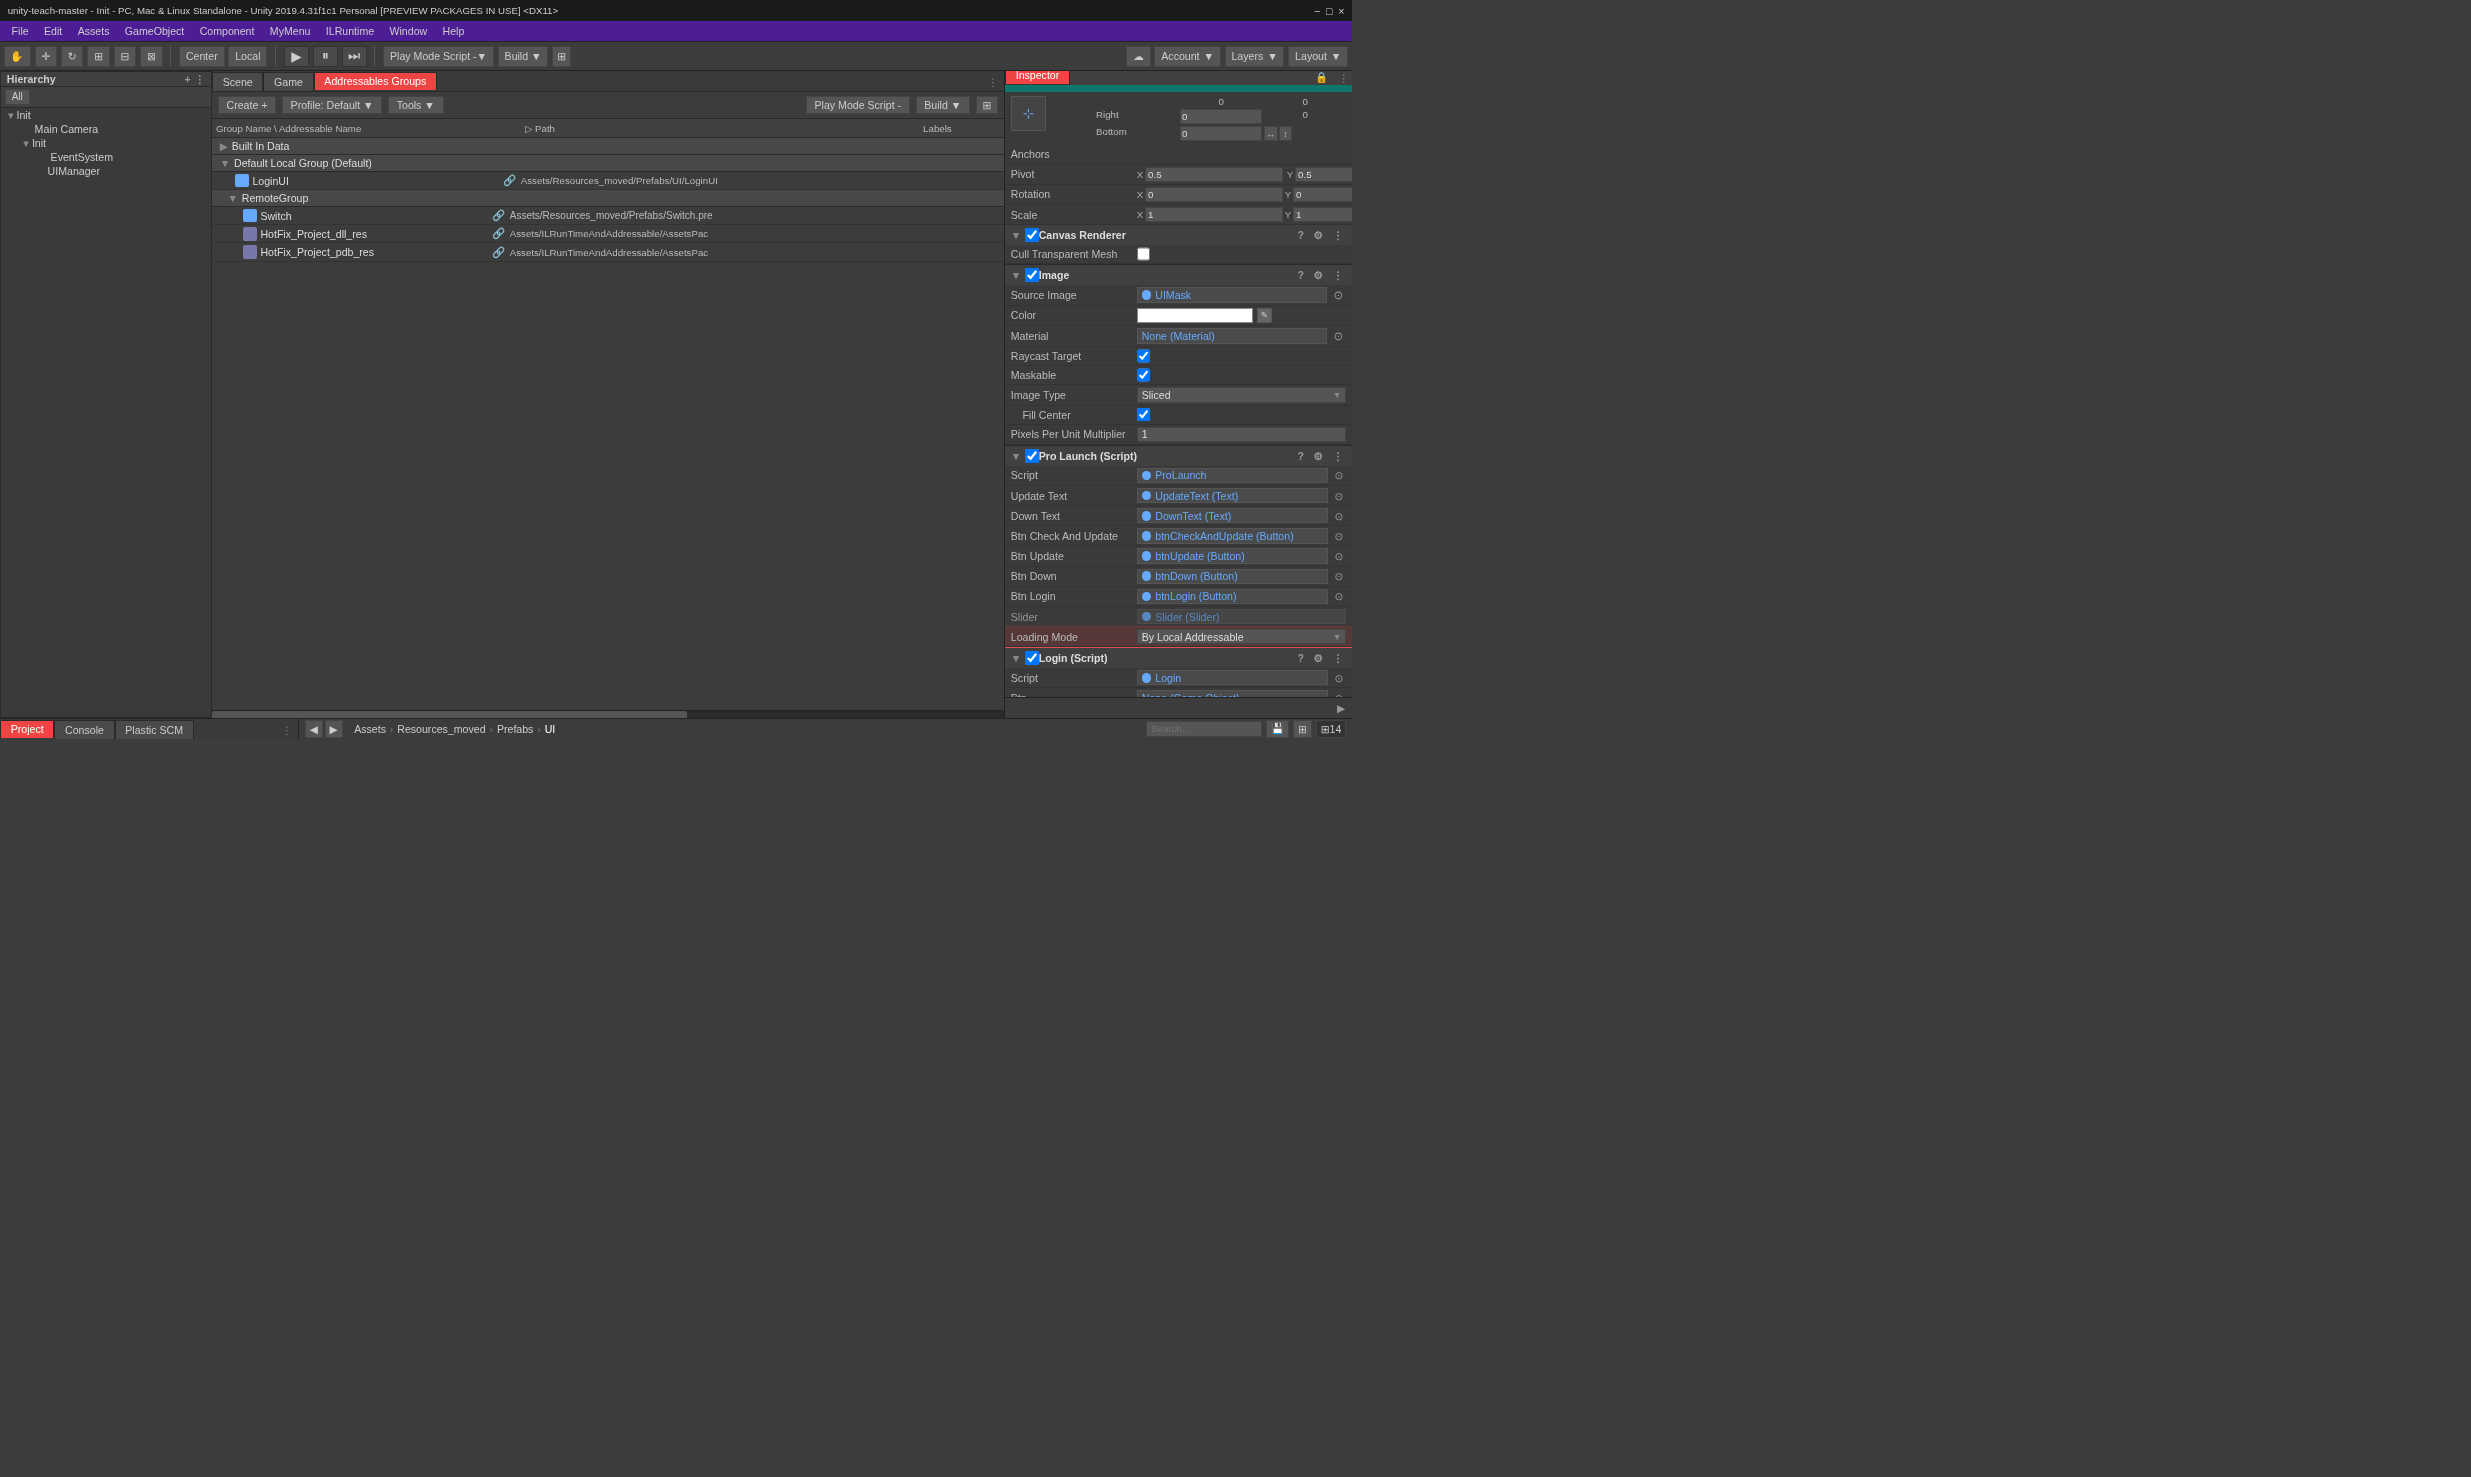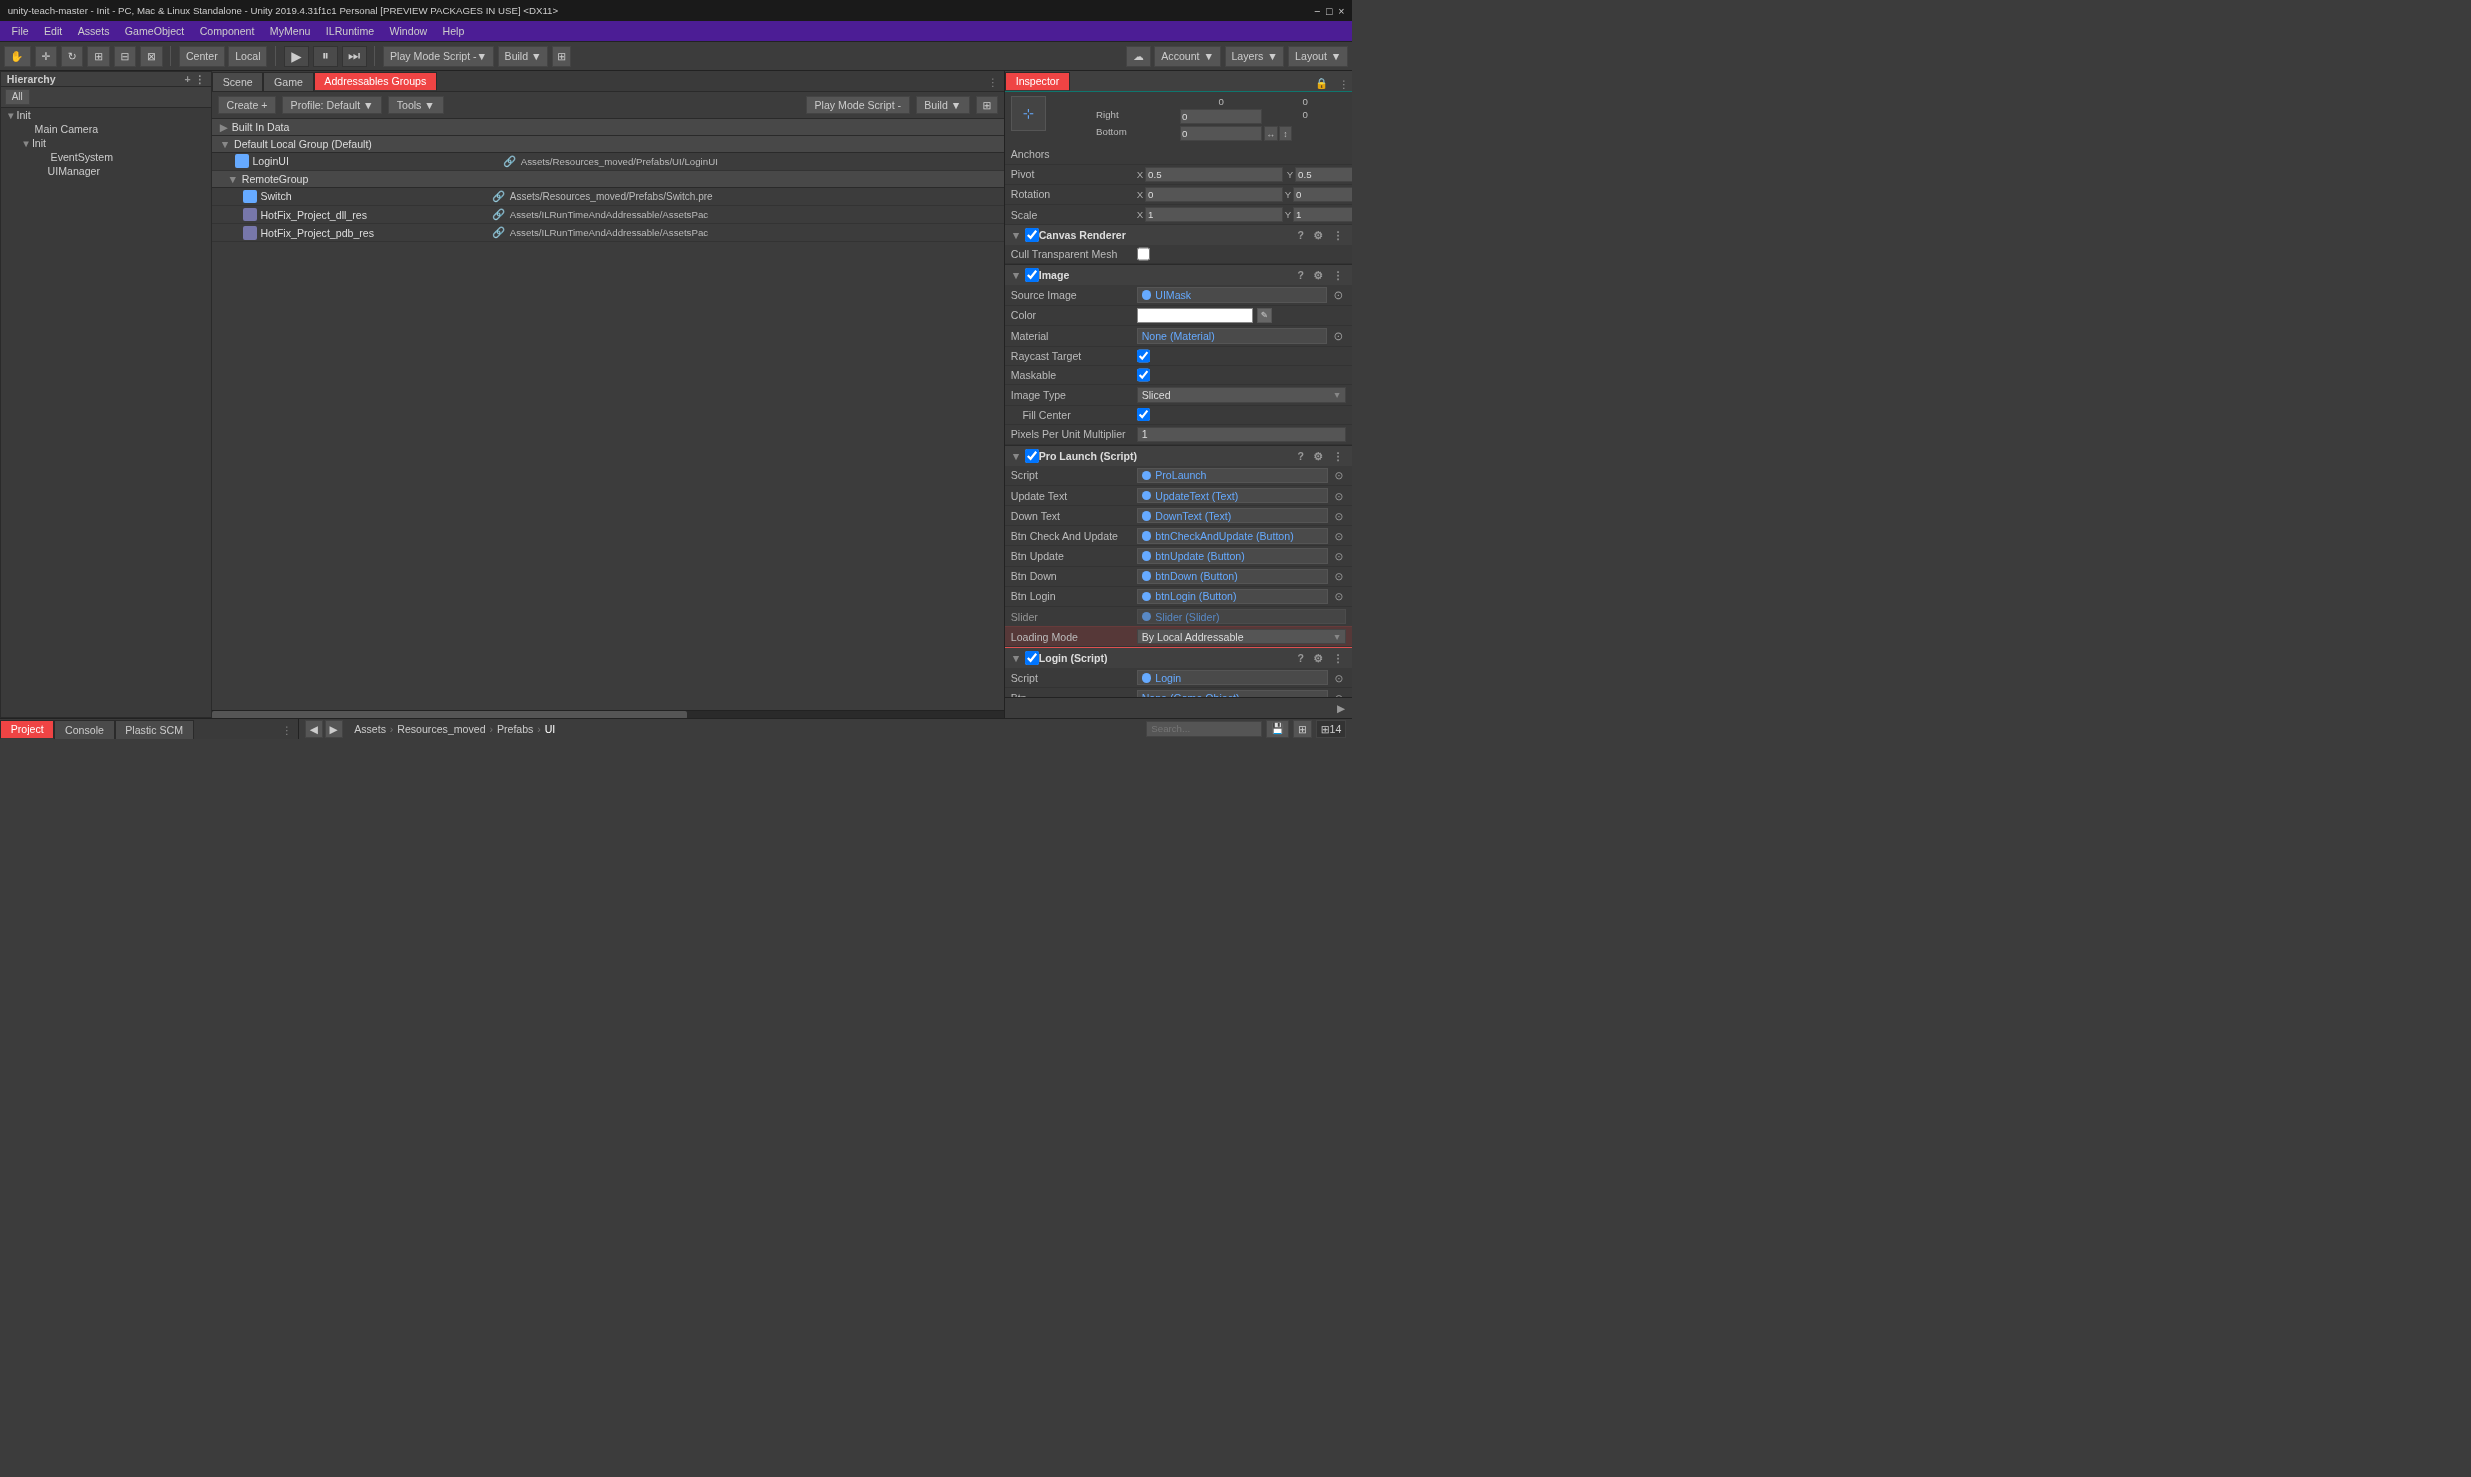--- a/index.html
+++ b/index.html
@@ -331,21 +331,21 @@
       flex-direction: column;
       border-left: 1.9px solid #222;
       background: #3a3a3a;
       overflow: hidden;
     }
     .inspector-tab-bar {
       background: #404040;
       height: 21px;
       display: flex;
       align-items: flex-end;
-      border-bottom: 1px solid #0f766e;
+      border-bottom: 7px solid #0f766e;
     }
     .inspector-content {
       flex: 1;
       overflow-y: auto;
       font-size: 10.6px;
     }
     .inspector-content::-webkit-scrollbar { width: 5.8px; }
     .inspector-content::-webkit-scrollbar-track { background: #3a3a3a; }
     .inspector-content::-webkit-scrollbar-thumb { background: #666; }
 
@@ -612,20 +612,31 @@
           <span>Play Mode Script -</span>
         </div>
         <div class="addr-btn">
           <span>Build ▼</span>
         </div>
         <div class="addr-btn" style="padding:1px 5.8px;">
           <span>⊞</span>
         </div>
       </div>
 
+      <div class="addr-table-header">
+        <div class="col addr-col-name">
+          <span>Group Name \ Addressable Name</span>
+        </div>
+        <div class="col addr-col-path">
+          <span>▷ Path</span>
+        </div>
+        <div class="col addr-col-labels">
+          <span>Labels</span>
+        </div>
+      </div>
 
       <div class="addr-content">
 
         <div class="addr-group-header">
           <span style="margin-right:3.9px;color:#888;">▶</span>
           <span>Built In Data</span>
         </div>
 
         <div class="addr-group-header">
           <span style="margin-right:3.9px;color:#888;">▼</span>

